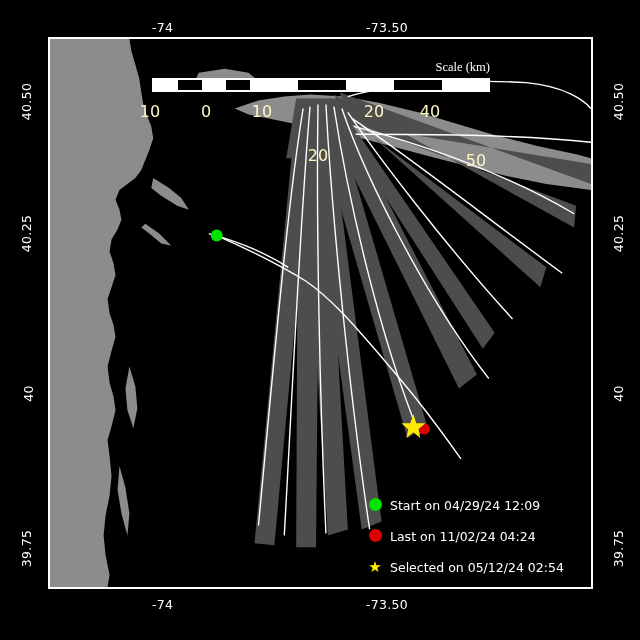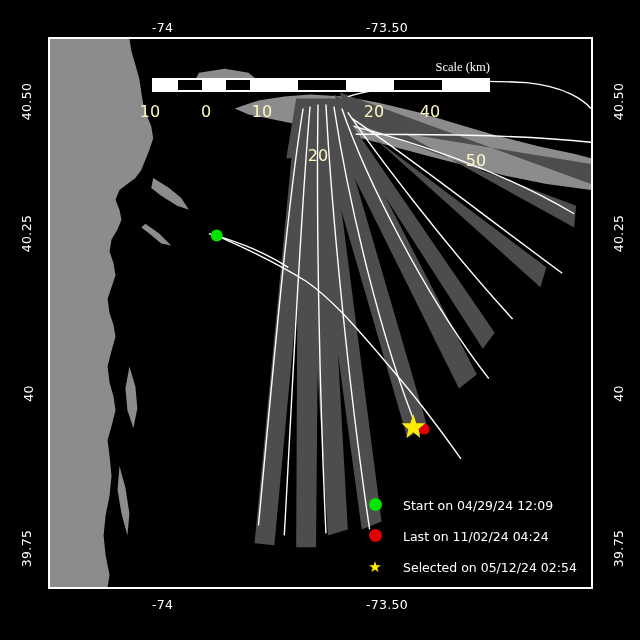--- a/index.html
+++ b/index.html
@@ -14,21 +14,21 @@
   svg.mapsvg{position:absolute;left:0;top:0;width:100%;height:100%;}
 
   
   #scalebar{position:absolute;left:152px;top:78px;width:338px;height:14px;border:2px solid #fff;box-sizing:border-box;background:#000;}
   #scalebar .seg{position:absolute;top:0;height:100%;background:#fff;}
   #scaletitle{position:absolute;left:152px;top:60px;width:338px;text-align:right;font-size:12.5px;color:#fff;font-family:Liberation Serif, serif;}
   .scalenum{position:absolute;font-size:16px;color:#fef9c3;text-align:center;}
 
   
   #legend{position:absolute;left:360px;top:490px;font-size:12.5px;color:#fff;}
-  #legend .row{display:flex;align-items:center;height:31px;gap:13px;}
+  #legend .row{display:flex;align-items:center;height:31px;}
   #legend .mark{width:30px;text-align:center;font-size:15px;line-height:1;}
   #legend .txt{white-space:nowrap;}
   .dot{display:inline-block;width:13px;height:13px;border-radius:50%;}
 </style>
 </head>
 <body>
 
 <div id="stage">
 
   <div class="axis-label" style="left:152px;top:20px;">-74</div>

